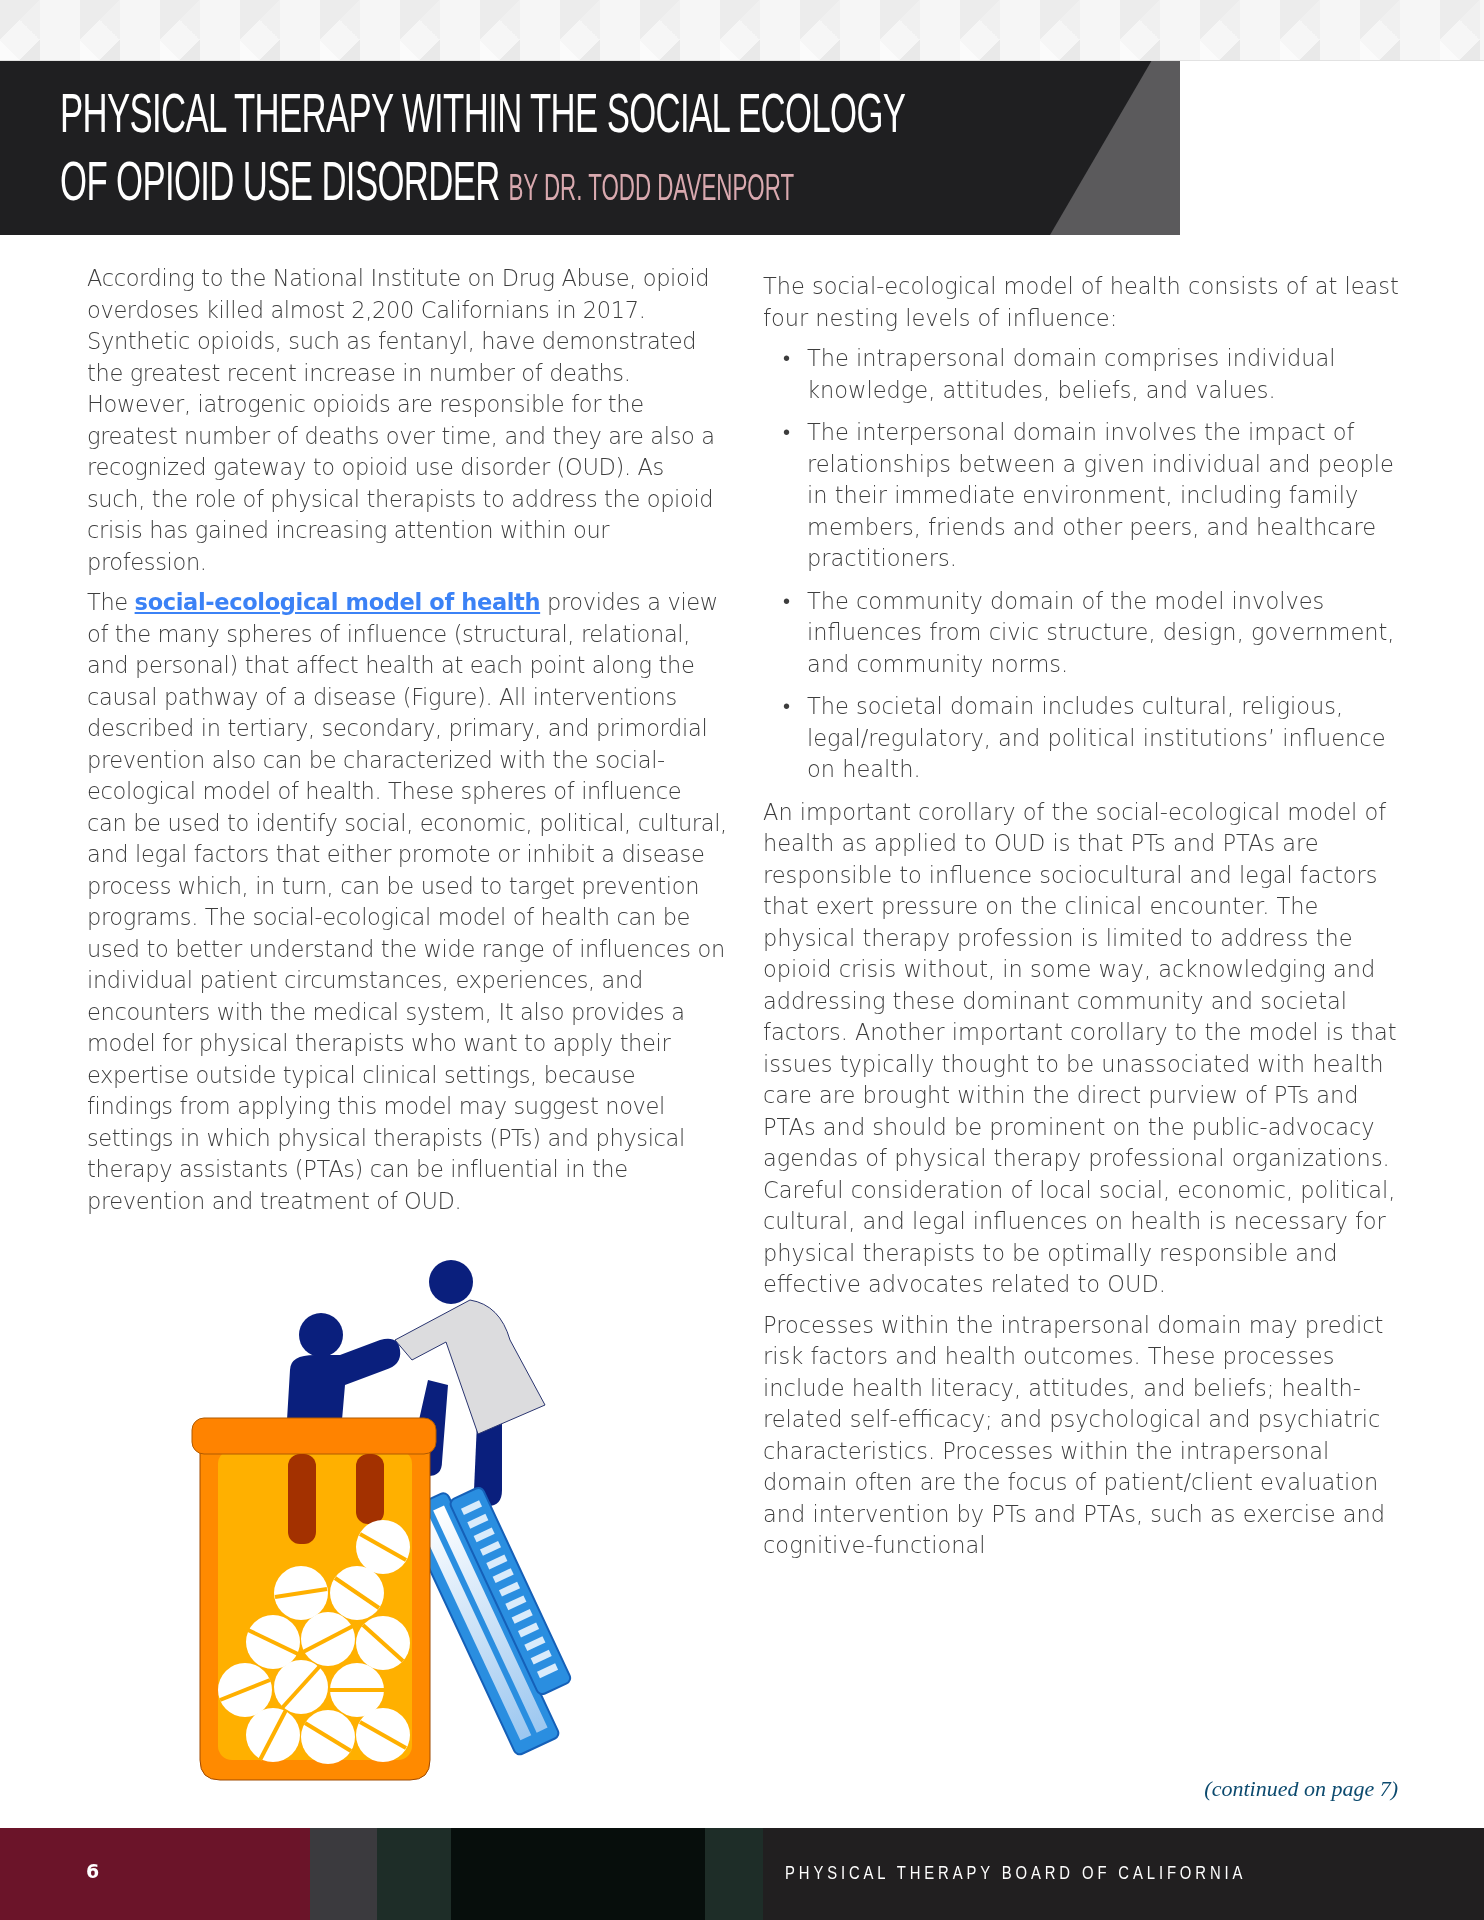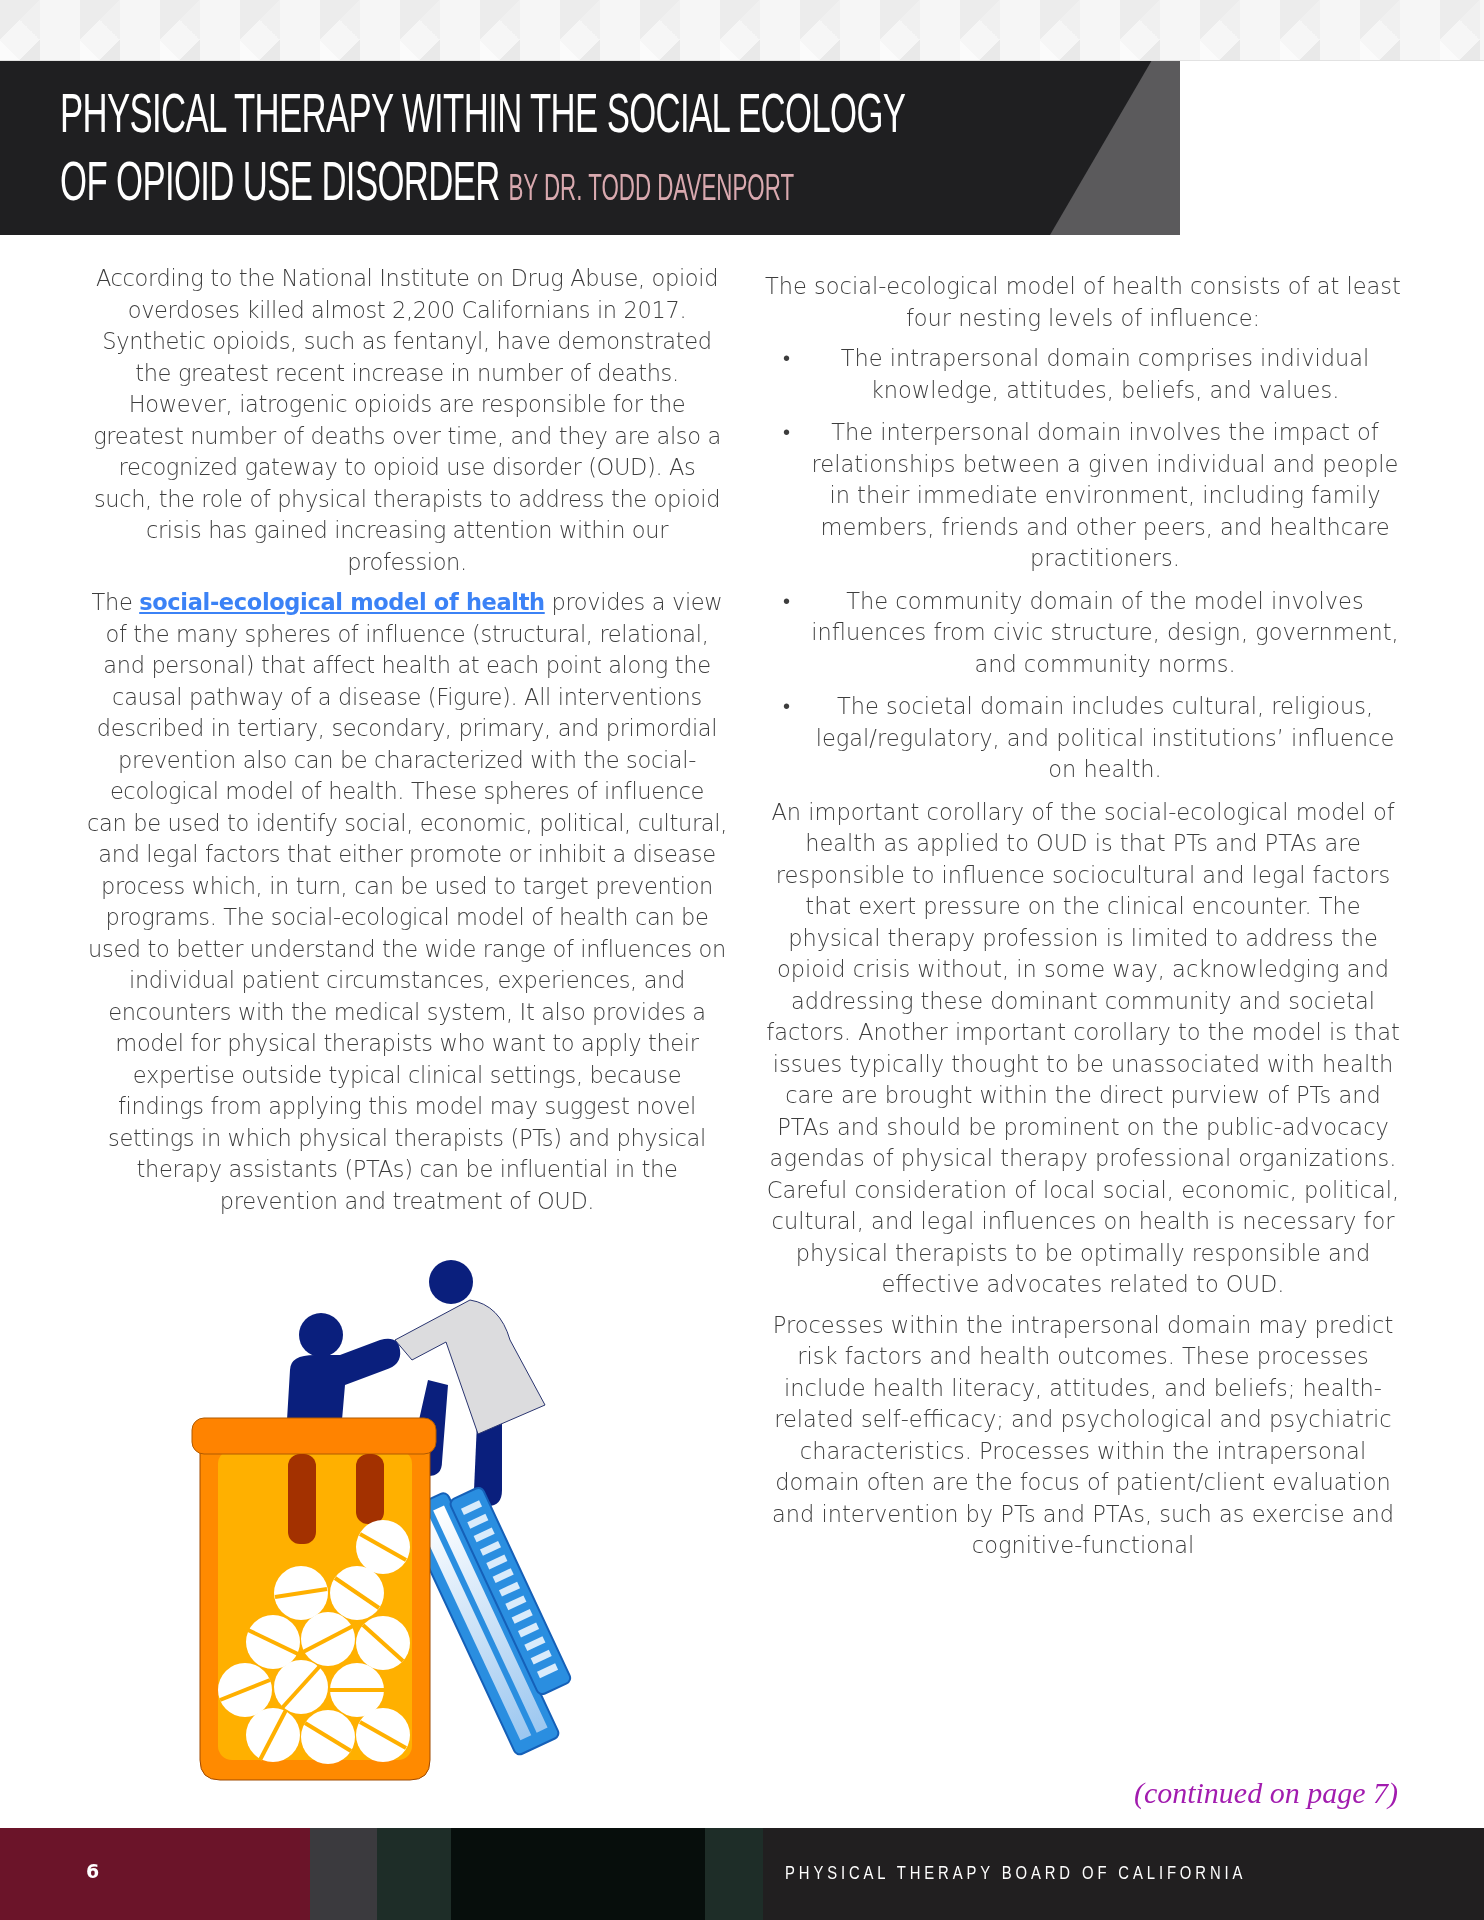--- a/index.html
+++ b/index.html
@@ -42,39 +42,39 @@
     transform: scaleX(0.62); transform-origin: left top;
     white-space: nowrap;
   }
   .header-title .byline {
     color: #d9a9af; font-size: 36px; margin-left: 14px; letter-spacing: 0;
   }
 
   
   .col {
     position: absolute; font-size: 22.5px; line-height: 31.5px; color: #3d3d3d;
-    font-family: "DejaVu Sans", sans-serif; font-weight: 300; text-align: center;
+    font-family: "DejaVu Sans", sans-serif; font-weight: 300;
   }
   .col p { margin: 0 0 9px 0; }
   .col-left { left: 87px; top: 263px; width: 640px; }
   .col-right { left: 763px; top: 271px; width: 640px; }
   .col .lead { letter-spacing: -0.35px; }
   .col a.link {
     color: #3b82f6; font-weight: 700; text-decoration: underline;
   }
   ul.domains { margin: 8px 0 8px 0; padding: 0 0 0 44px; list-style: none; }
   ul.domains li { position: relative; margin-bottom: 11px; }
   ul.domains li .bullet {
     position: absolute; left: -24px; top: 0; font-size: 20px;
   }
 
   .continued {
     position: absolute; right: 86px; top: 1776px;
     font-family: "Liberation Serif", "DejaVu Serif", serif; font-style: italic;
-    font-size: 30px; color: #a21caf;
+    font-size: 22px; color: #0c4a6e;
   }
 
   
   .illustration { position: absolute; left: 180px; top: 1250px; width: 460px; height: 550px; }
 
   
   .footer { position: absolute; left: 0; top: 1828px; width: 1484px; height: 92px; }
   .footer .blk { position: absolute; top: 0; height: 92px; }
   .page-num {
     position: absolute; left: 86px; top: 32px; color: #ffffff;

